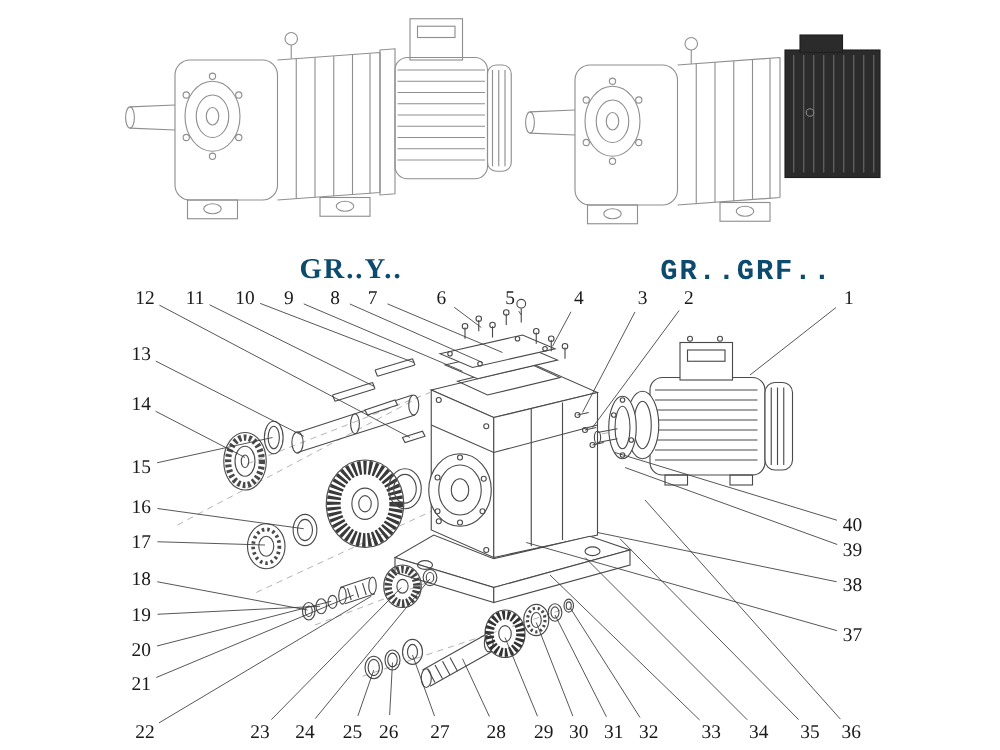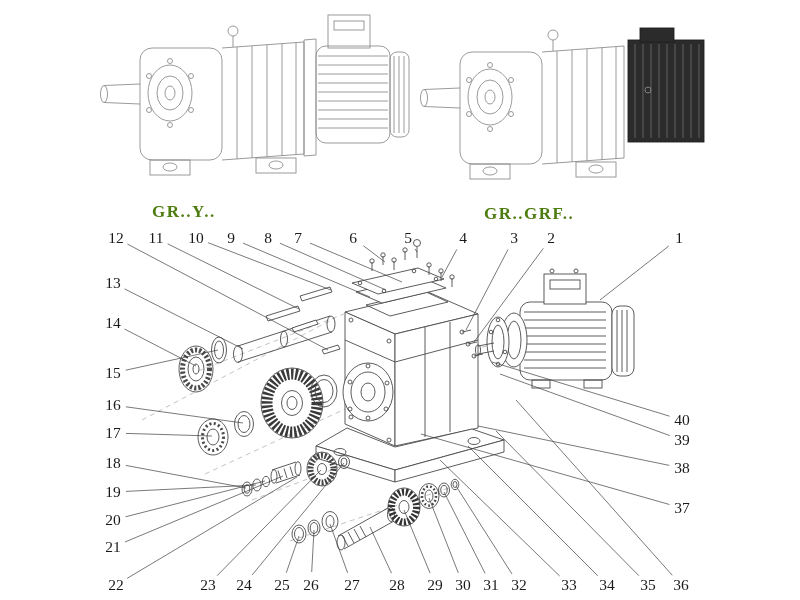--- a/index.html
+++ b/index.html
@@ -2,26 +2,26 @@
 <html><head>
 <meta charset="utf-8">
 <style>
   html,body{margin:0;padding:0;background:#fff;}
   .stage{
     position:relative;width:800px;height:600px;background:#ffffff;
     overflow:hidden;font-family:"Liberation Serif", serif;
   }
   .stage svg{position:absolute;left:0;top:0;}
   .variant-label{
-    position:absolute;width:170px;text-align:left;
-    font-weight:bold;font-size:17px;letter-spacing:1.5px;color:#4d7c0f;
+    position:absolute;width:170px;text-align:right;
+    font-weight:bold;font-size:23px;letter-spacing:1.5px;color:#0c4a6e;
     font-family:"Liberation Serif", serif;
   }
   #variant-label-left{left:152px;top:202px;}
-  #variant-label-right{left:484px;top:204px;}
+  #variant-label-right{left:496px;top:204px;font-family:Liberation Mono, monospace;}
   .callout{
     font-family:"Liberation Serif", serif;
     font-size:15.5px;fill:#1a1a1a;text-anchor:middle;
   }
   #leaders line{stroke:#3f3f3f;stroke-width:0.7;}
 </style>
 </head>
 <body>
 
 <div class="stage">

